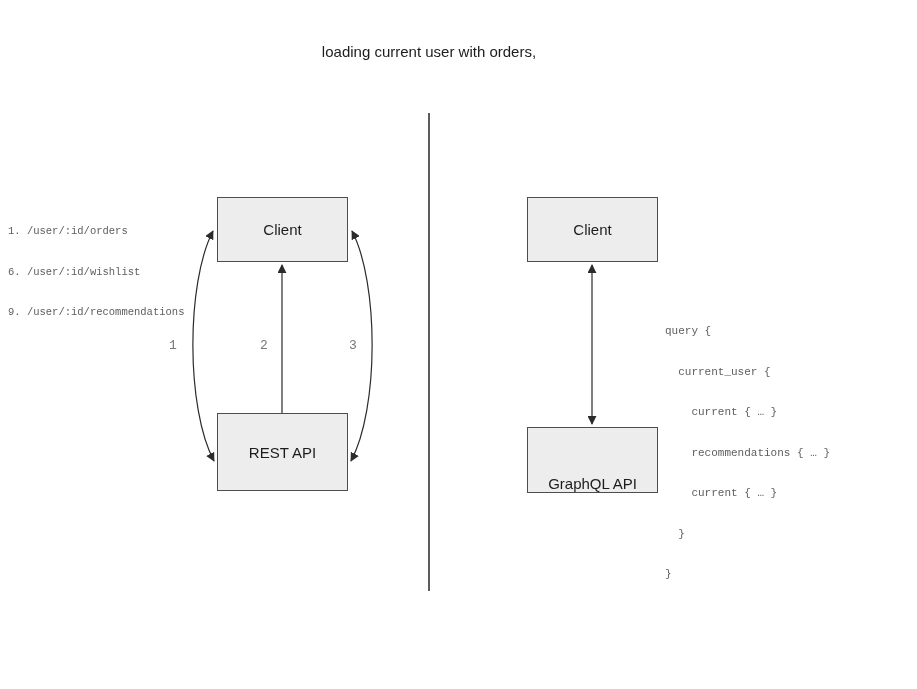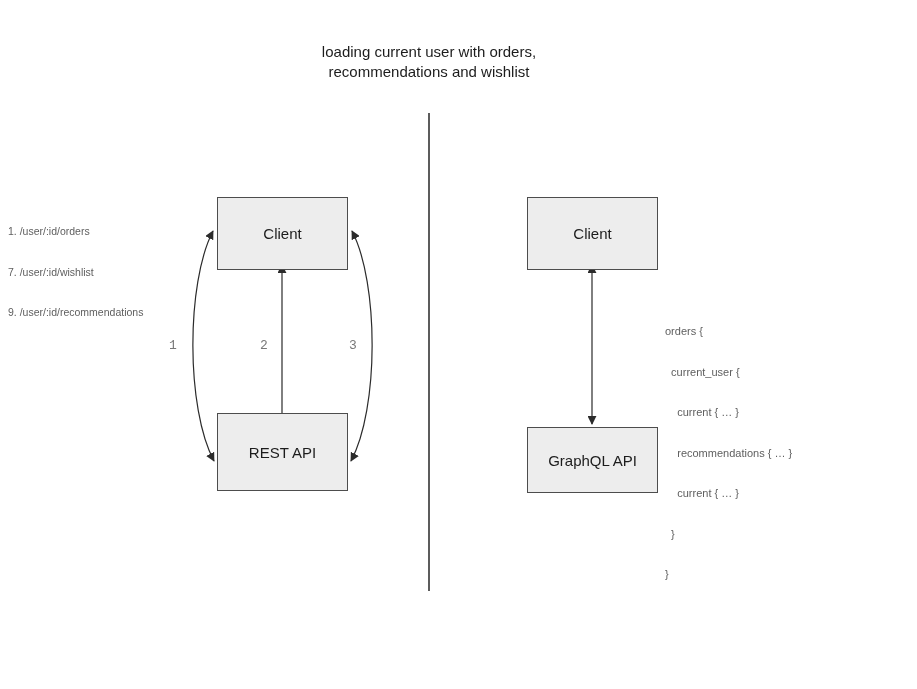--- a/index.html
+++ b/index.html
@@ -30,37 +30,37 @@
     position: absolute;
     left: 428px;
     top: 92px;
     width: 2px;
     height: 478px;
     background: #5c5c5c;
   }
   .node {
     position: absolute;
     width: 131px;
-    height: 73px;
+    height: 65px;
     background: #ededed;
     border: 1.5px solid #4d4d4d;
     box-sizing: border-box;
     display: flex;
     align-items: center;
     justify-content: center;
     font-size: 15px;
     color: #1c1c1c;
   }
   .node.client-left   { left: 217px; top: 176px; }
   .node.rest-api      { left: 217px; top: 392px; height: 78px; }
   .node.client-right  { left: 527px; top: 176px; }
-  .node.graphql-api   { left: 527px; top: 406px; height: 66px; }
+  .node.graphql-api   { left: 527px; top: 406px; height: 66px; align-items: flex-end; }
 
   .mono {
-    font-family: Liberation Sans, sans-serif;
+    font-family: Liberation Mono, monospace;
     color: #5e5e5e;
     white-space: pre;
   }
   .routes {
     position: absolute;
     left: 8px;
     top: 177px;
     font-size: 10.5px;
     line-height: 13.5px;
   }
@@ -91,21 +91,20 @@
     pointer-events: none;
   }
 </style>
 </head>
 <body>
 
 <div class="canvas">
 
   <div class="title">
     <div>loading current user with orders,</div>
-    <div>recommendations and wishlist</div>
   </div>
 
   <div class="divider"></div>
 
   <svg class="arrows" width="917" height="689" viewBox="0 0 917 689">
     <defs>
       <marker id="arrowhead" viewBox="0 0 10 10" refX="9" refY="5" markerWidth="7.5" markerHeight="7.5" orient="auto-start-reverse">
         <path d="M0,0 L10,5 L0,10 z" fill="#2b2b2b"></path>
       </marker>
     </defs>
@@ -124,30 +123,30 @@
 
   <div class="node client-right">
     <span>Client</span>
   </div>
   <div class="node graphql-api">
     <span>GraphQL API</span>
   </div>
 
   <div class="routes mono">
     <div>1. /user/:id/orders</div>
-    <div>7. /user/:id/wishlist</div>
+    <div>6. /user/:id/wishlist</div>
     <div>9. /user/:id/recommendations</div>
   </div>
 
   <div class="arrow-label l1">1</div>
   <div class="arrow-label l2">2</div>
   <div class="arrow-label l3">3</div>
 
   <div class="query mono">
-    <div>orders {</div>
+    <div>query {</div>
     <div>  current_user {</div>
     <div>    current { … }</div>
     <div>    recommendations { … }</div>
     <div>    current { … }</div>
     <div>  }</div>
     <div>}</div>
   </div>
 
 </div>
 

